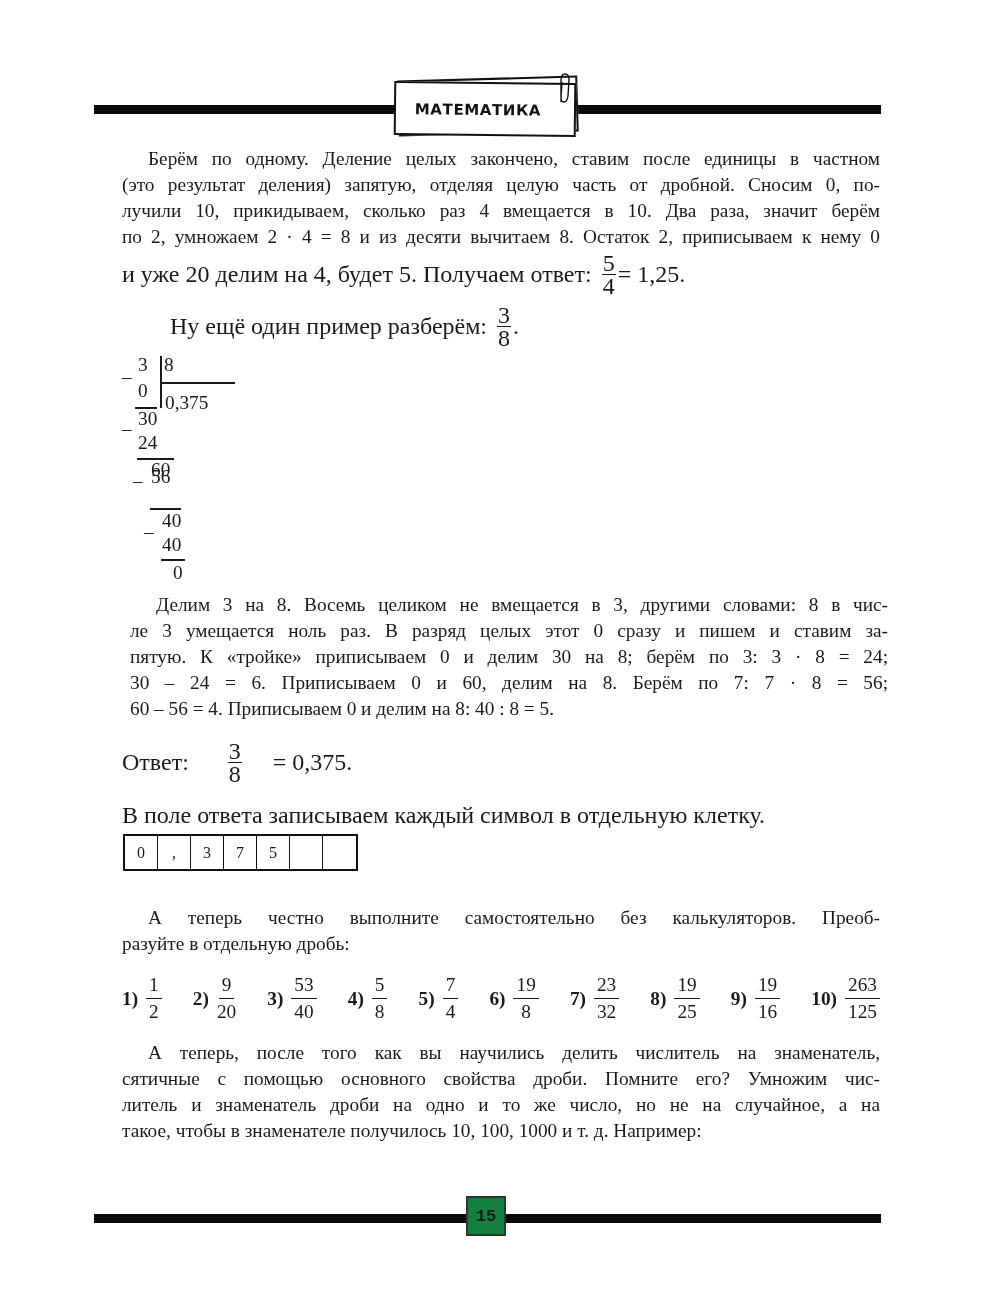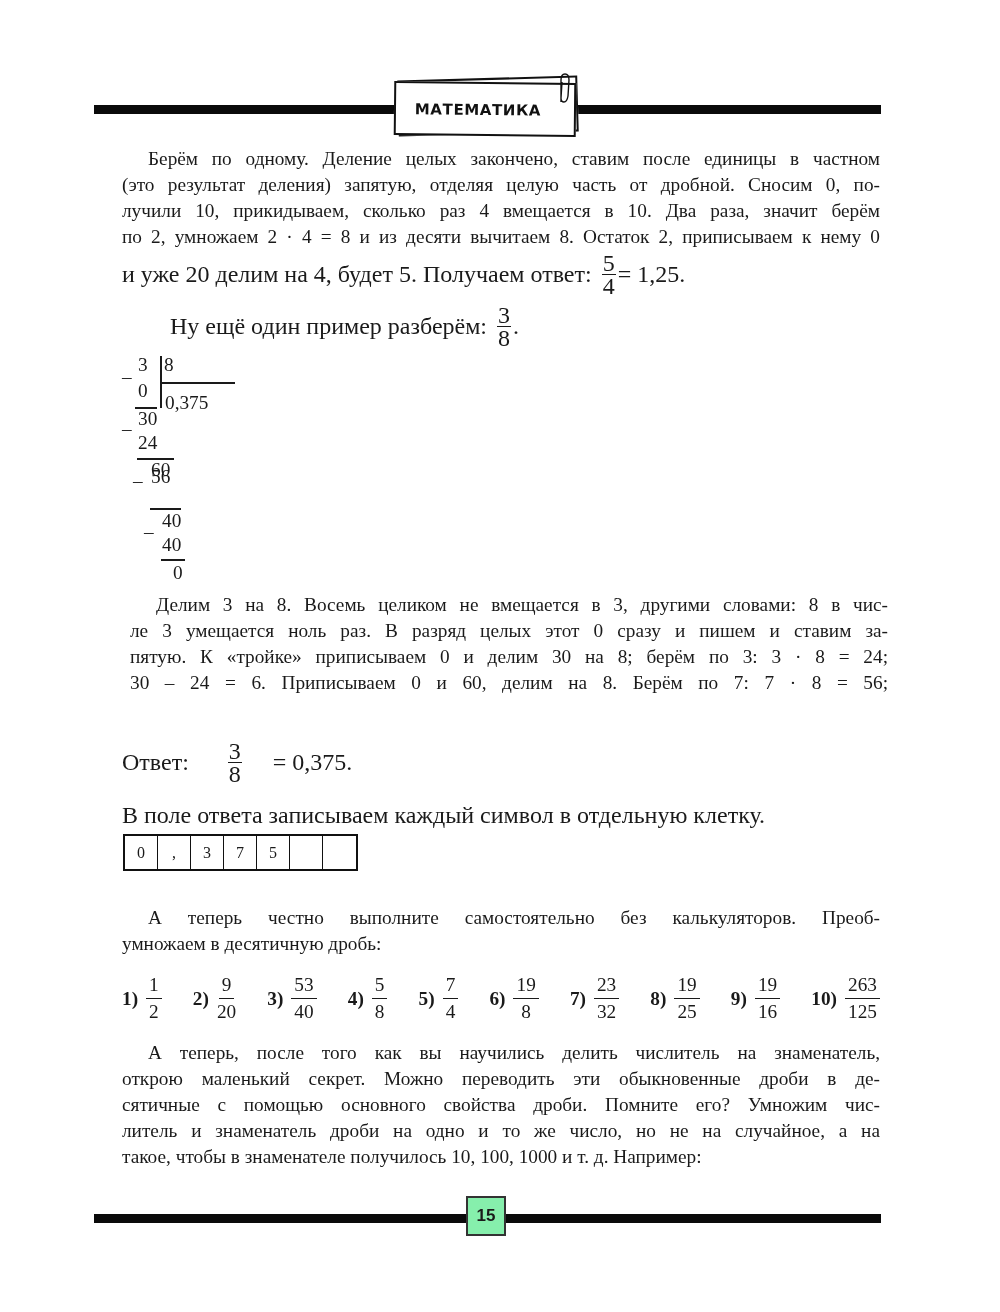--- a/index.html
+++ b/index.html
@@ -6,21 +6,21 @@
     body { width: 1000px; height: 1312px; position: relative; overflow: hidden; color: #1a1a1a; }
     .serif { font-family: "Liberation Serif", "DejaVu Serif", serif; }
     .bar { position: absolute; height: 9px; background: #0a0a0a; }
     
     .tag-wrap { position: absolute; left: 394px; top: 76px; width: 190px; height: 60px; }
     .tag-back { position: absolute; left: 4px; top: 2px; width: 176px; height: 52px; border: 2px solid #111; background:#fff; transform: rotate(-1.6deg); }
     .tag-front { position: absolute; left: 0px; top: 6px; width: 178px; height: 50px; border: 2px solid #111; background:#fff; transform: rotate(0.6deg); display:flex; align-items:center; justify-content:center; }
     .tag-text { font-family: "DejaVu Sans", sans-serif; font-weight: 700; font-size: 15px; letter-spacing: 0.6px; color:#111; margin-top:2px; margin-right:14px;}
     .clip { position:absolute; left: 164px; top: -4px; width: 12px; height: 34px; }
     
-    .pagenum { position:absolute; left: 466px; top: 1196px; width: 40px; height: 40px; border: 2px solid #333; background:#86efac; display:flex; align-items:center; justify-content:center; font-family: Liberation Sans, sans-serif; font-weight:700; font-size:17px; box-sizing:border-box;}
+    .pagenum { position:absolute; left: 466px; top: 1196px; width: 40px; height: 40px; border: 2px solid #333; background:#15803d; display:flex; align-items:center; justify-content:center; font-family: Liberation Mono, monospace; font-weight:700; font-size:17px; box-sizing:border-box;}
     
     .para { position:absolute; left: 122px; width: 758px; font-size: 19.3px; line-height: 26px; text-align: justify; }
     .line { display:block; white-space: nowrap; text-align: justify; text-align-last: justify; }
     .line.last { text-align-last: left; }
     .indent { padding-left: 26px; }
     .frac { display:inline-flex; flex-direction:column; align-items:center; vertical-align: middle; margin: 0 2px; line-height: 22px; }
     .frac .num { border-bottom: 1.5px solid #1a1a1a; padding: 0 1px; }
     .frac .den { }
     .abs { position:absolute; font-size: 24px; white-space:nowrap; }
     
@@ -103,20 +103,21 @@
   <span class="ld" style="left:162px; top:534px;">40</span>
   <div class="ldline" style="left:161px; top:559px; width:24px;"></div>
   <span class="ld" style="left:173px; top:562px;">0</span>
 </div>
 
 <div class="para" style="top:592px;margin-left:8px;">
   <span class="line indent">Делим 3 на 8. Восемь целиком не вмещается в 3, другими словами: 8 в чис-</span>
   <span class="line">ле 3 умещается ноль раз. В разряд целых этот 0 сразу и пишем и ставим за-</span>
   <span class="line">пятую. К «тройке» приписываем 0 и делим 30 на 8; берём по 3: 3 · 8 = 24;</span>
   <span class="line">30 – 24 = 6. Приписываем 0 и 60, делим на 8. Берём по 7: 7 · 8 = 56;</span>
+  <span class="line last">60 – 56 = 4. Приписываем 0 и делим на 8: 40 : 8 = 5.</span>
 </div>
 
 <div class="abs" style="left:122px; top:740px; display:flex; align-items:center;gap:29px;">
   <span>Ответ:</span>
   <span class="frac" style="margin-left:10px;">
     <span class="num">3</span>
     <span class="den">8</span>
   </span>
   <span>= 0,375.</span>
 </div>
@@ -127,21 +128,21 @@
   <div class="box">,</div>
   <div class="box">3</div>
   <div class="box">7</div>
   <div class="box">5</div>
   <div class="box"></div>
   <div class="box"></div>
 </div>
 
 <div class="para" style="top:905px;">
   <span class="line indent">А теперь честно выполните самостоятельно без калькуляторов. Преоб-</span>
-  <span class="line last">умножаем в десятичную дробь:</span>
+  <span class="line last">разуйте в отдельную дробь:</span>
 </div>
 <div class="ex-row" id="ex-row">
     <div class="ex">
       <span class="ex-num">1)</span>
       <span class="frac">
         <span class="num">1</span>
         <span class="den">2</span>
       </span>
     </div>
     <div class="ex">
@@ -204,21 +205,20 @@
       <span class="ex-num">10)</span>
       <span class="frac">
         <span class="num">263</span>
         <span class="den">125</span>
       </span>
     </div>
   </div>
 
 <div class="para" style="top:1040px;">
   <span class="line indent">А теперь, после того как вы научились делить числитель на знаменатель,</span>
-  <span class="line">открою маленький секрет. Можно переводить эти обыкновенные дроби в де-</span>
   <span class="line">сятичные с помощью основного свойства дроби. Помните его? Умножим чис-</span>
   <span class="line">литель и знаменатель дроби на одно и то же число, но не на случайное, а на</span>
   <span class="line last">такое, чтобы в знаменателе получилось 10, 100, 1000 и т. д. Например:</span>
 </div>
 
 <div class="bar" style="left:94px; top:1214px; width:374px;"></div>
 <div class="bar" style="left:504px; top:1214px; width:377px;"></div>
 <div class="pagenum">15</div>
 
 </body></html>

